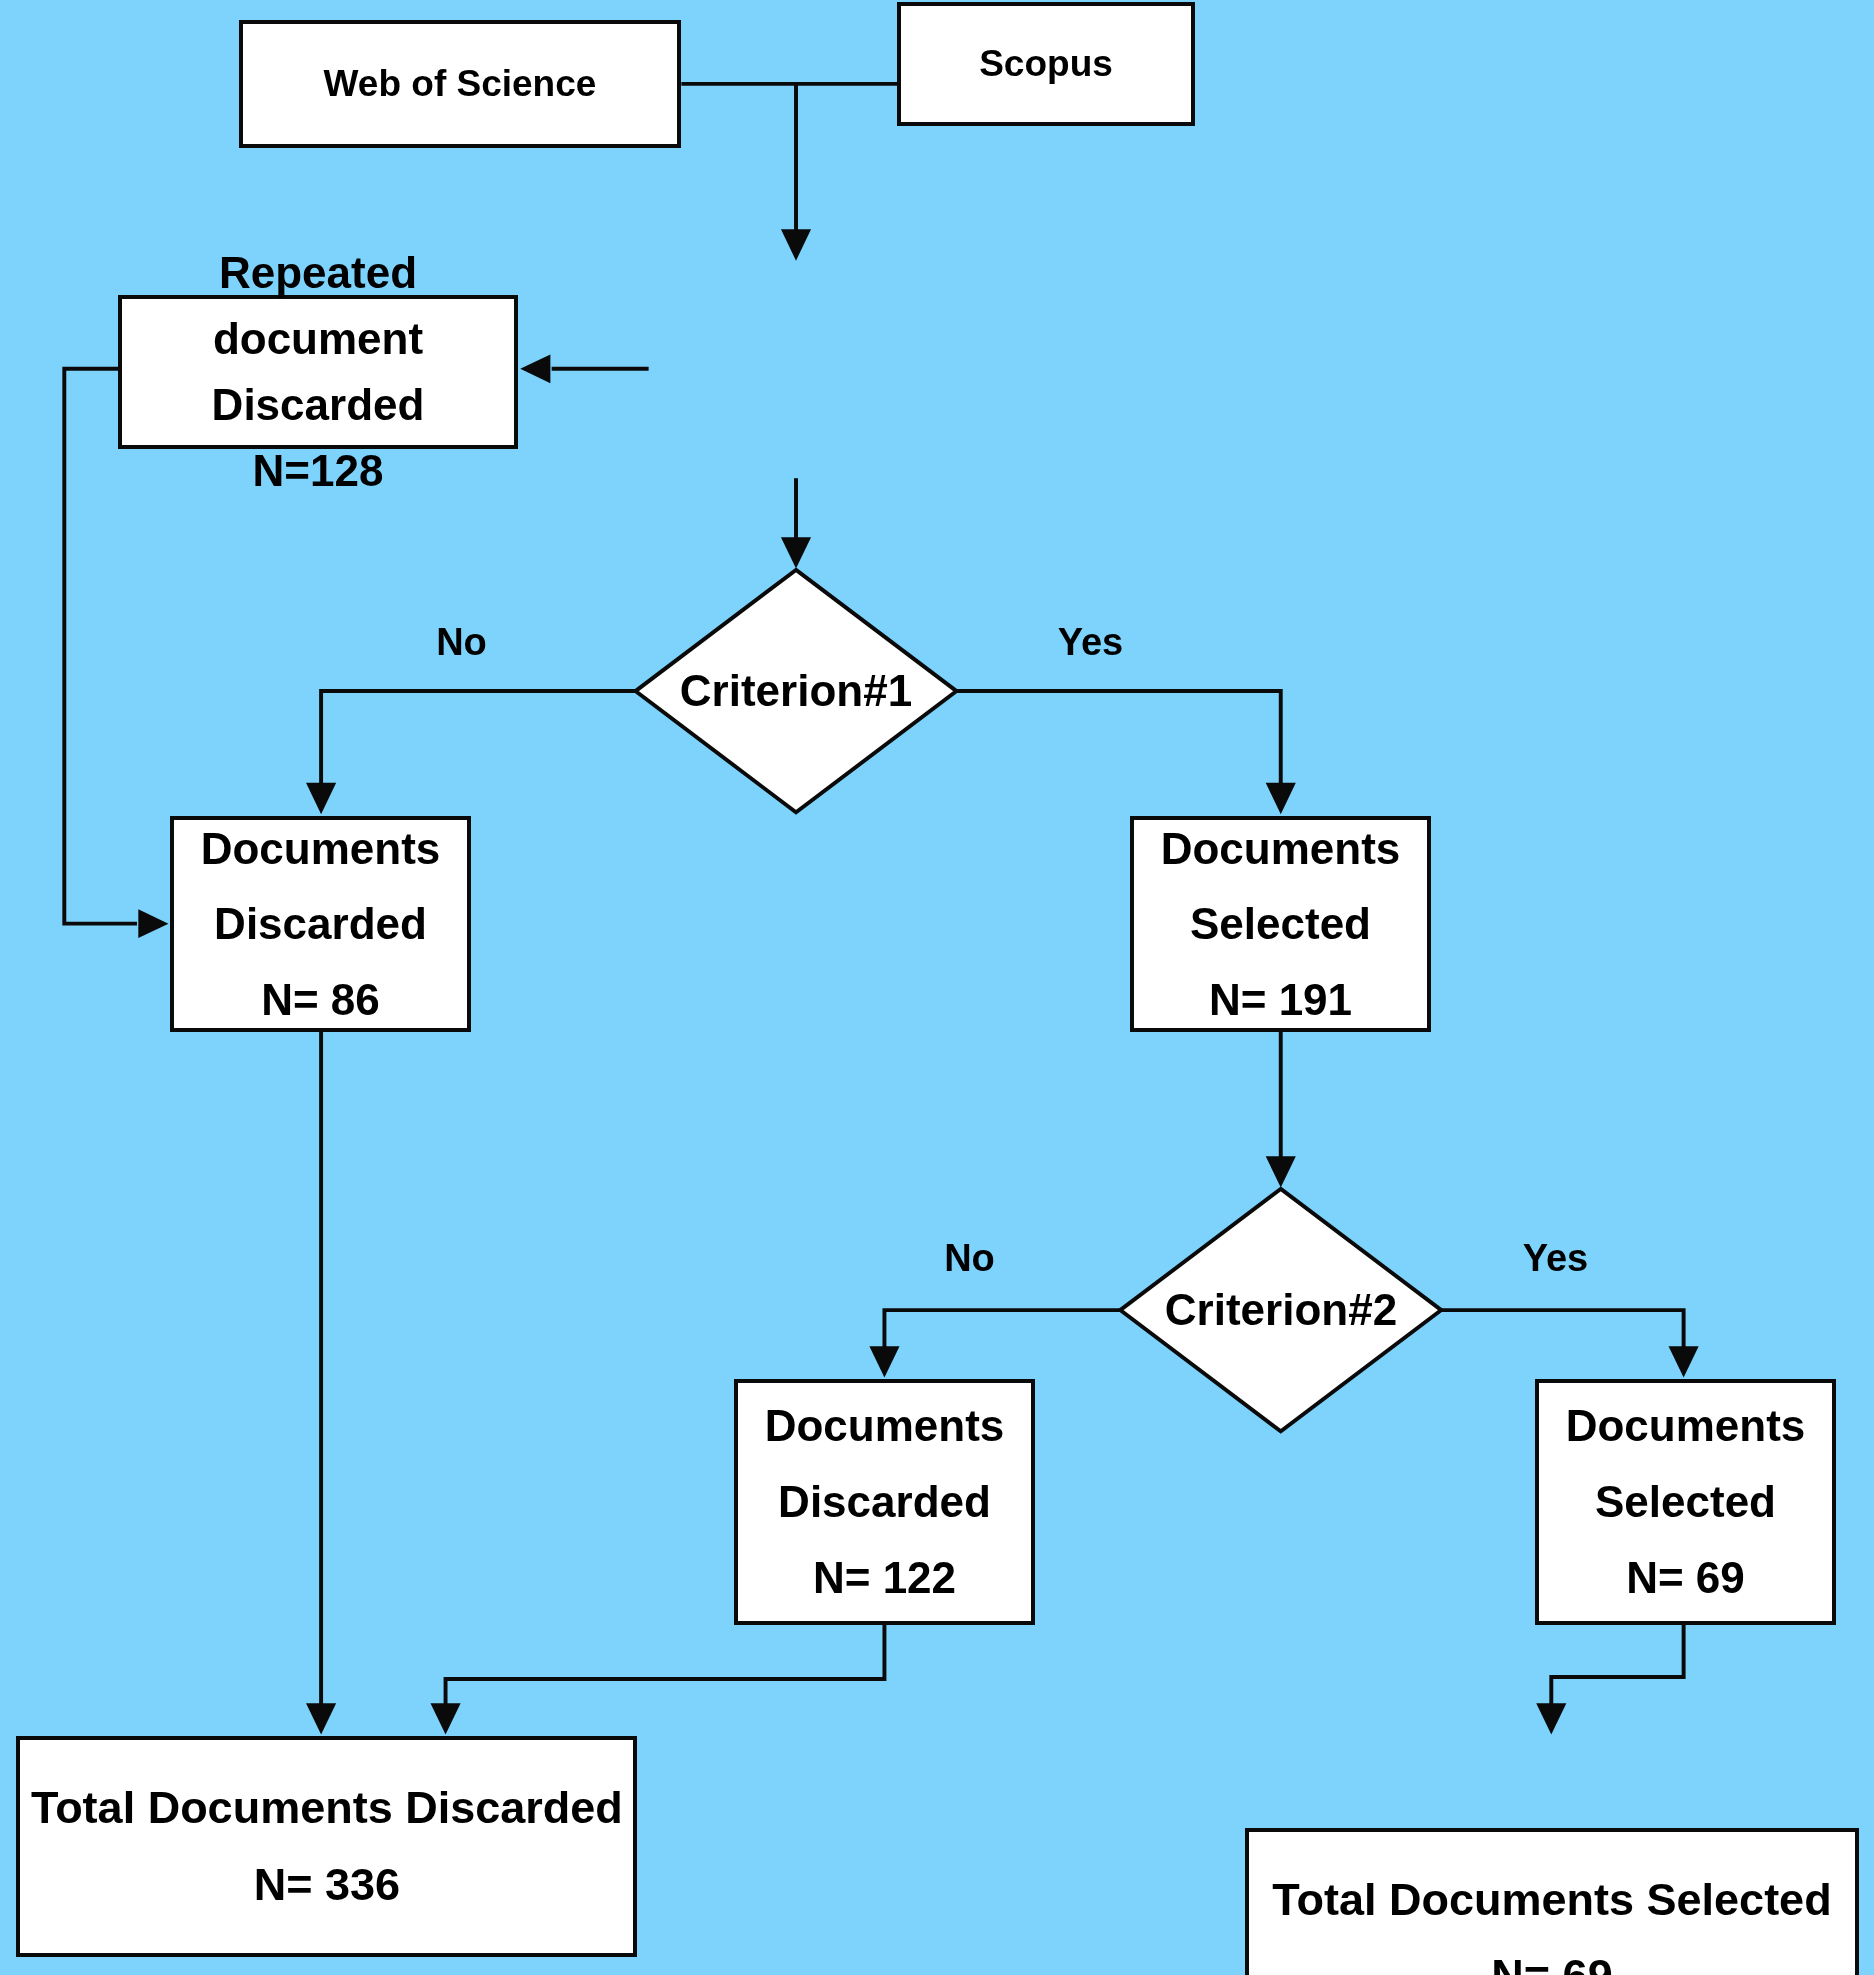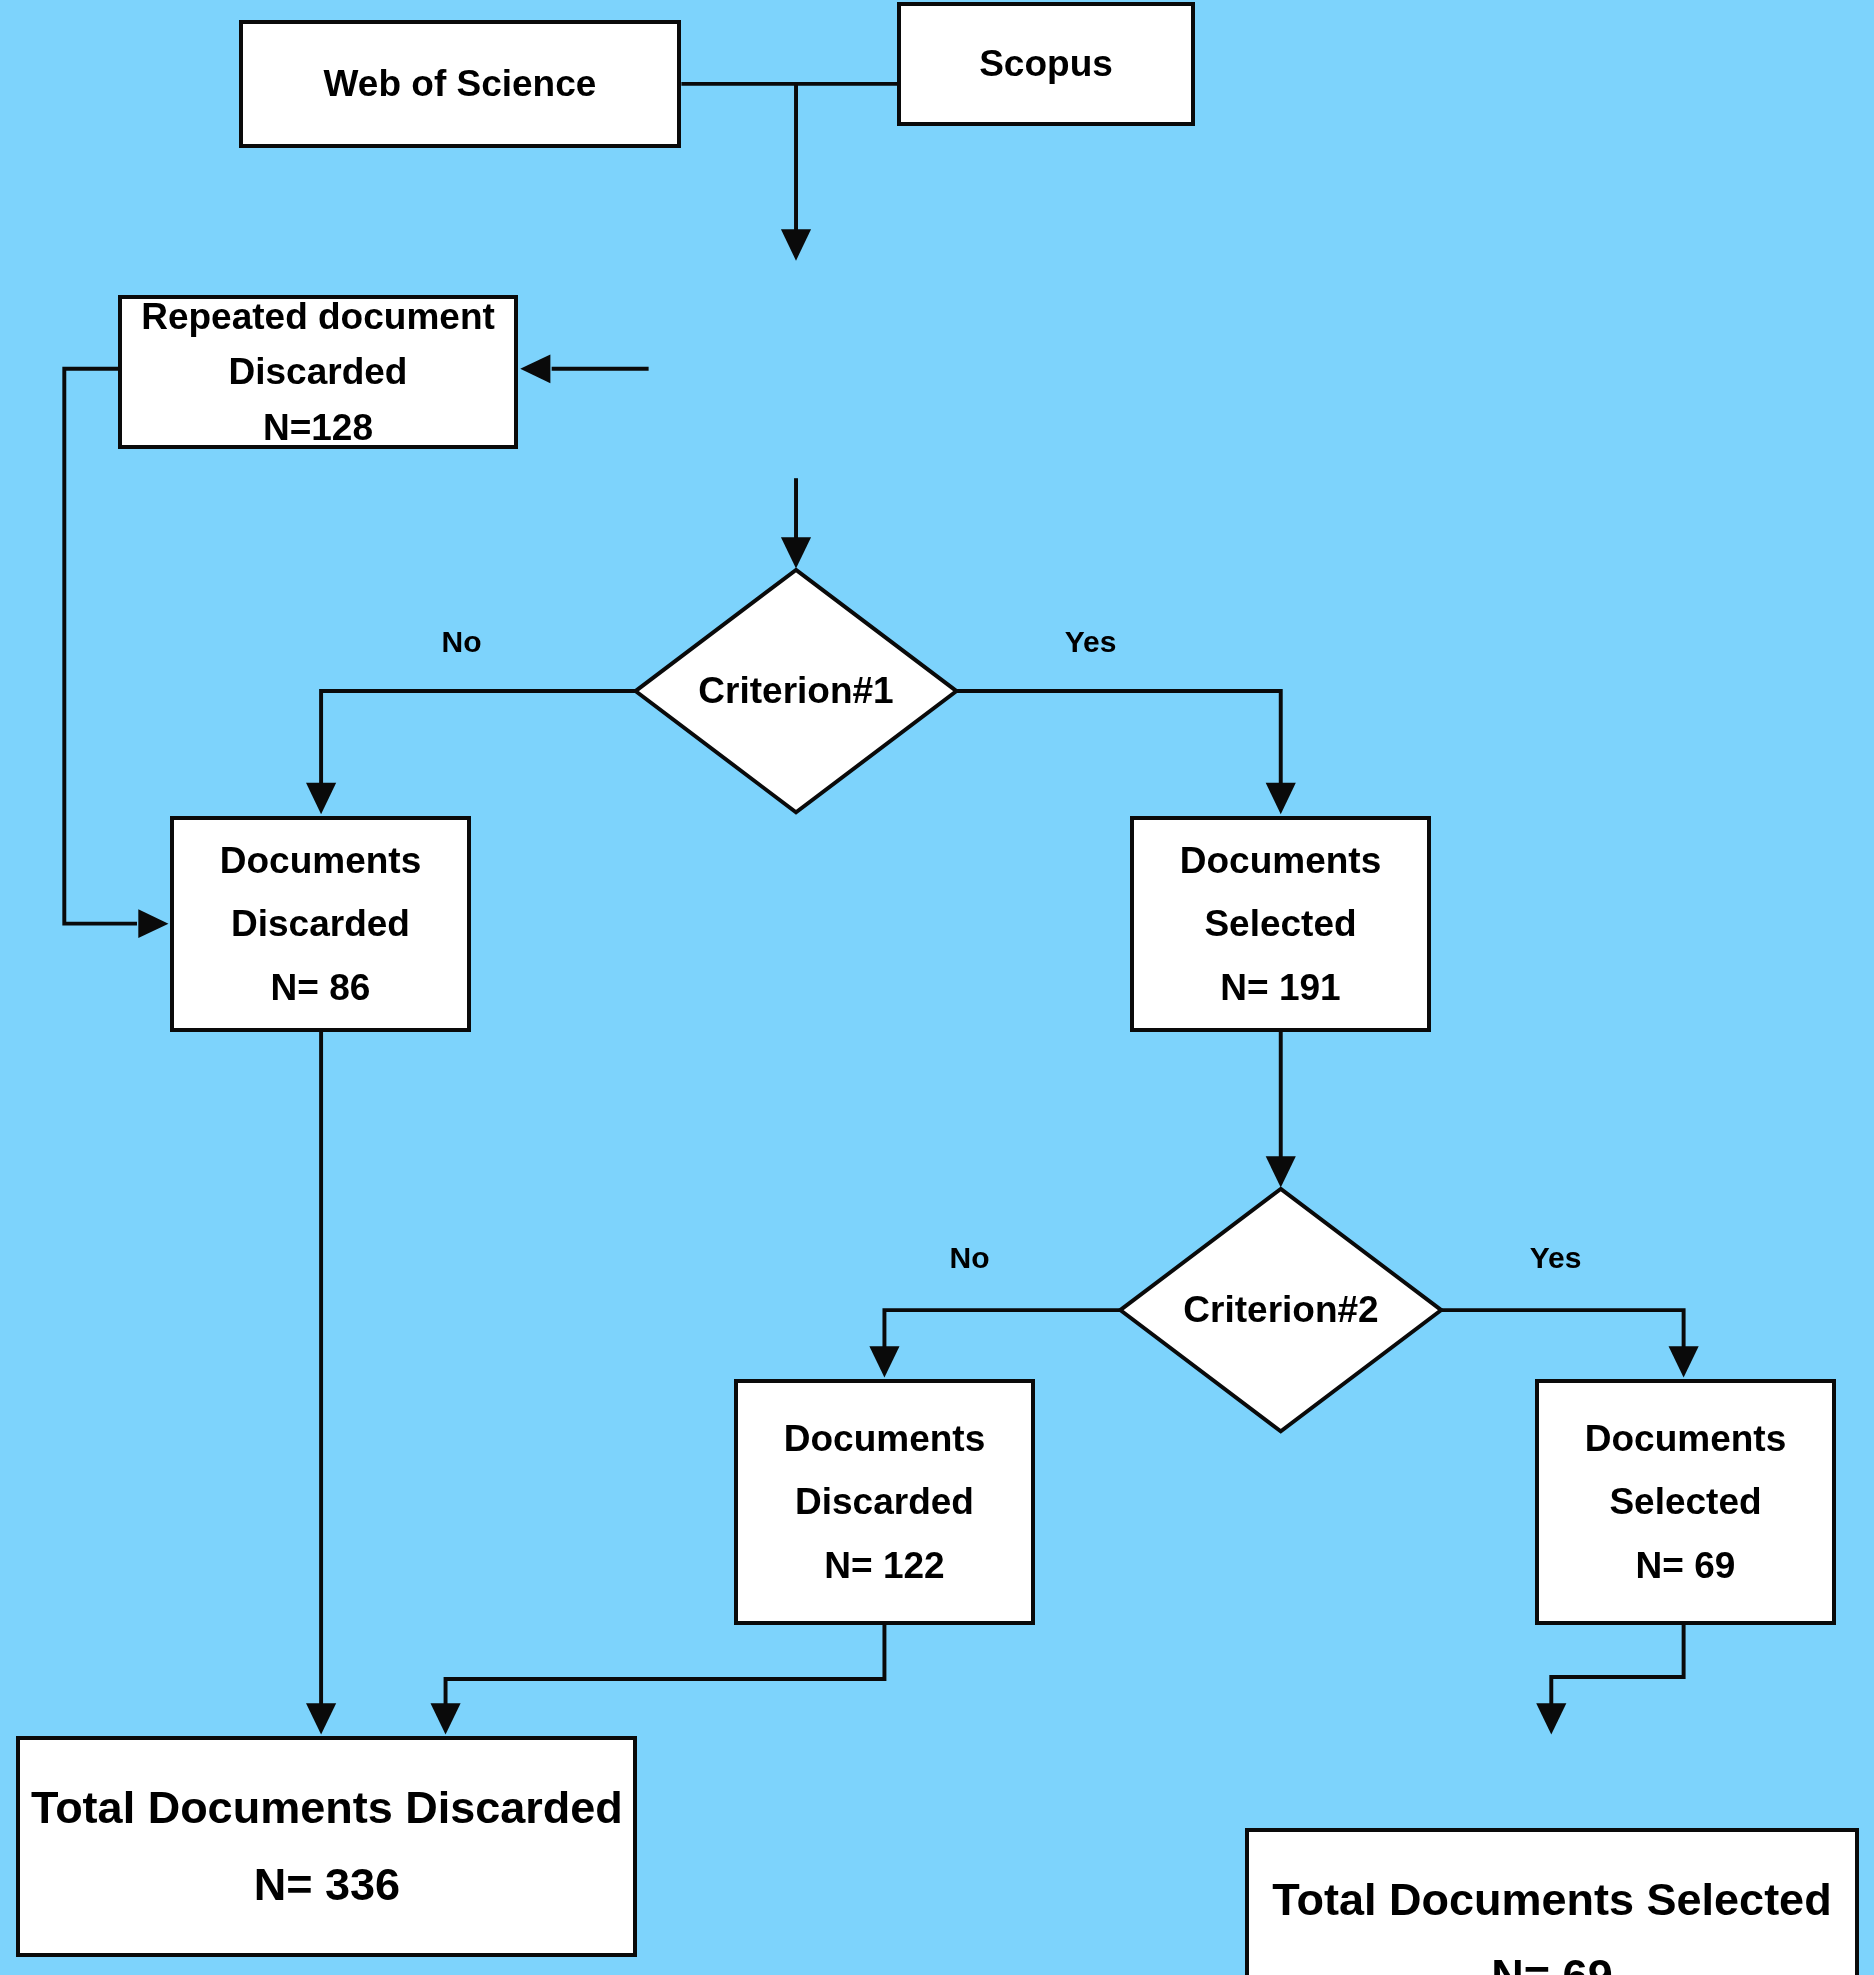--- a/index.html
+++ b/index.html
@@ -28,23 +28,23 @@
   }
   .lbl {
     position: absolute;
     display: flex;
     align-items: center;
     justify-content: center;
     text-align: center;
     font-weight: 700;
     z-index: 3;
   }
-  .f50 { font-size: 37px; justify-content: center; }
+  .f50 { font-size: 44px; justify-content: center; }
   .f56 { font-size: 37px; }
-  .f58 { font-size: 30px; }
+  .f58 { font-size: 38px; }
   .f60 { font-size: 45px; line-height: 1.7; }
 </style>
 </head>
 <body>
 
 <div class="canvas">
 
   <svg class="wires" viewBox="0 0 2862 3015">
     <g stroke="#0a0a0a" stroke-width="6" fill="none">
       <g>

